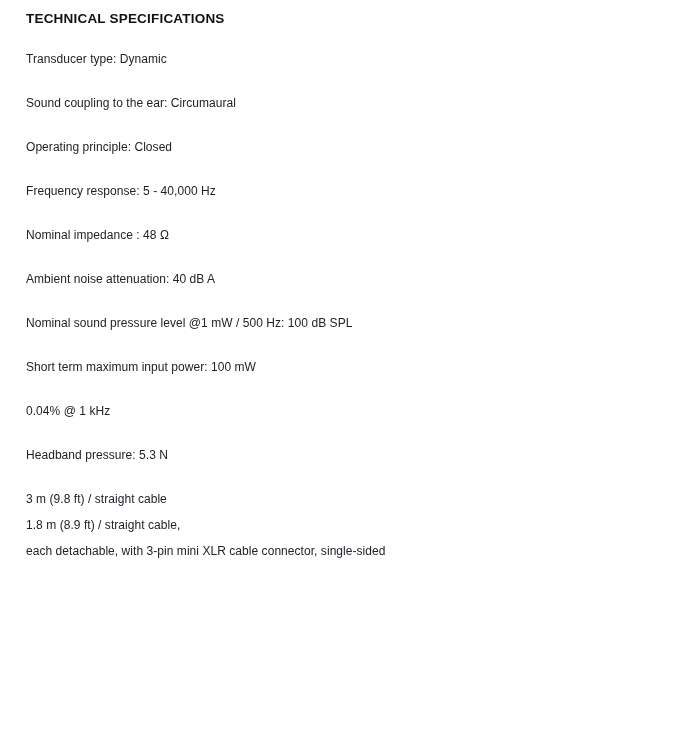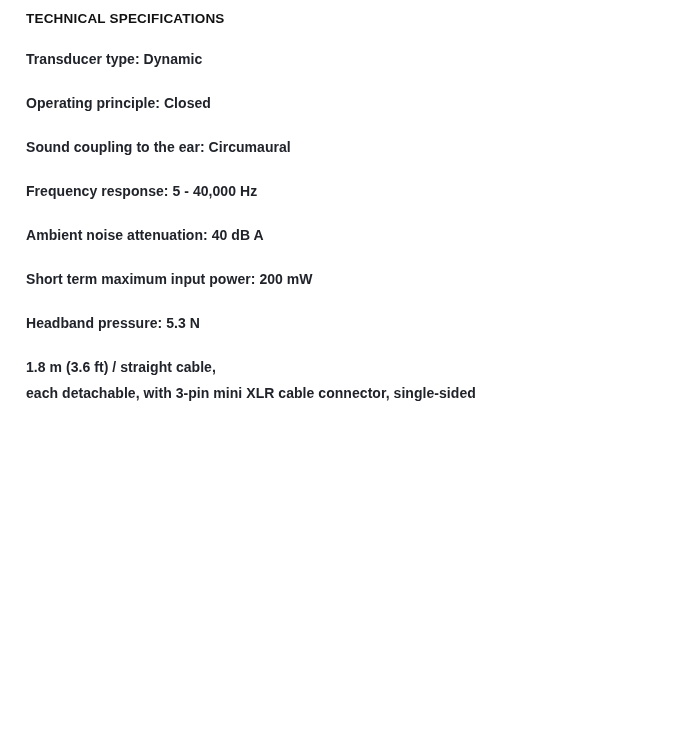--- a/index.html
+++ b/index.html
@@ -32,55 +32,63 @@
     margin: 0 0 18px 0;
     text-transform: uppercase;
   }
   .spec-group {
     margin: 0 0 18px 0;
   }
   .spec-group:last-child {
     margin-bottom: 0;
   }
   .spec-line {
-    font-size: 14px;
-    font-weight: bold;
+    font-size: 12px;
+    font-weight: normal;
     line-height: 26px;
     color: #20232a;
     white-space: pre-wrap;
     letter-spacing: 0.05px;
   }
 </style>
 </head>
 <body>
 
 <div class="spec-sheet">
   <h1 class="spec-heading">TECHNICAL SPECIFICATIONS</h1>
   <div>
       <div class="spec-group">
         <div class="spec-line">Transducer type: Dynamic</div>
       </div>
       <div class="spec-group">
-        <div class="spec-line">Operating principle: Closed</div>
+        <div class="spec-line">Sound coupling to the ear: Circumaural</div>
       </div>
       <div class="spec-group">
-        <div class="spec-line">Sound coupling to the ear: Circumaural</div>
+        <div class="spec-line">Operating principle: Closed</div>
       </div>
       <div class="spec-group">
         <div class="spec-line">Frequency response: 5 - 40,000 Hz</div>
       </div>
       <div class="spec-group">
+        <div class="spec-line">Nominal impedance : 48 Ω</div>
+      </div>
+      <div class="spec-group">
         <div class="spec-line">Ambient noise attenuation: 40 dB A</div>
       </div>
       <div class="spec-group">
-        <div class="spec-line">Short term maximum input power: 200 mW</div>
+        <div class="spec-line">Nominal sound pressure level @1 mW / 500 Hz: 100 dB SPL</div>
       </div>
       <div class="spec-group">
+        <div class="spec-line">Short term maximum input power: 100 mW</div>
+      </div>
+      <div class="spec-group">
+        <div class="spec-line">0.04% @ 1 kHz</div>
       </div>
       <div class="spec-group">
         <div class="spec-line">Headband pressure: 5.3 N</div>
       </div>
       <div class="spec-group">
-        <div class="spec-line">1.8 m (3.6 ft) / straight cable,</div>
+        <div class="spec-line">3 m (9.8 ft) / straight cable</div>
+        <div class="spec-line">1.8 m (8.9 ft) / straight cable,</div>
         <div class="spec-line">each detachable, with 3-pin mini XLR cable connector, single-sided</div>
       </div>
     </div>
 </div>
 
 </body></html>

